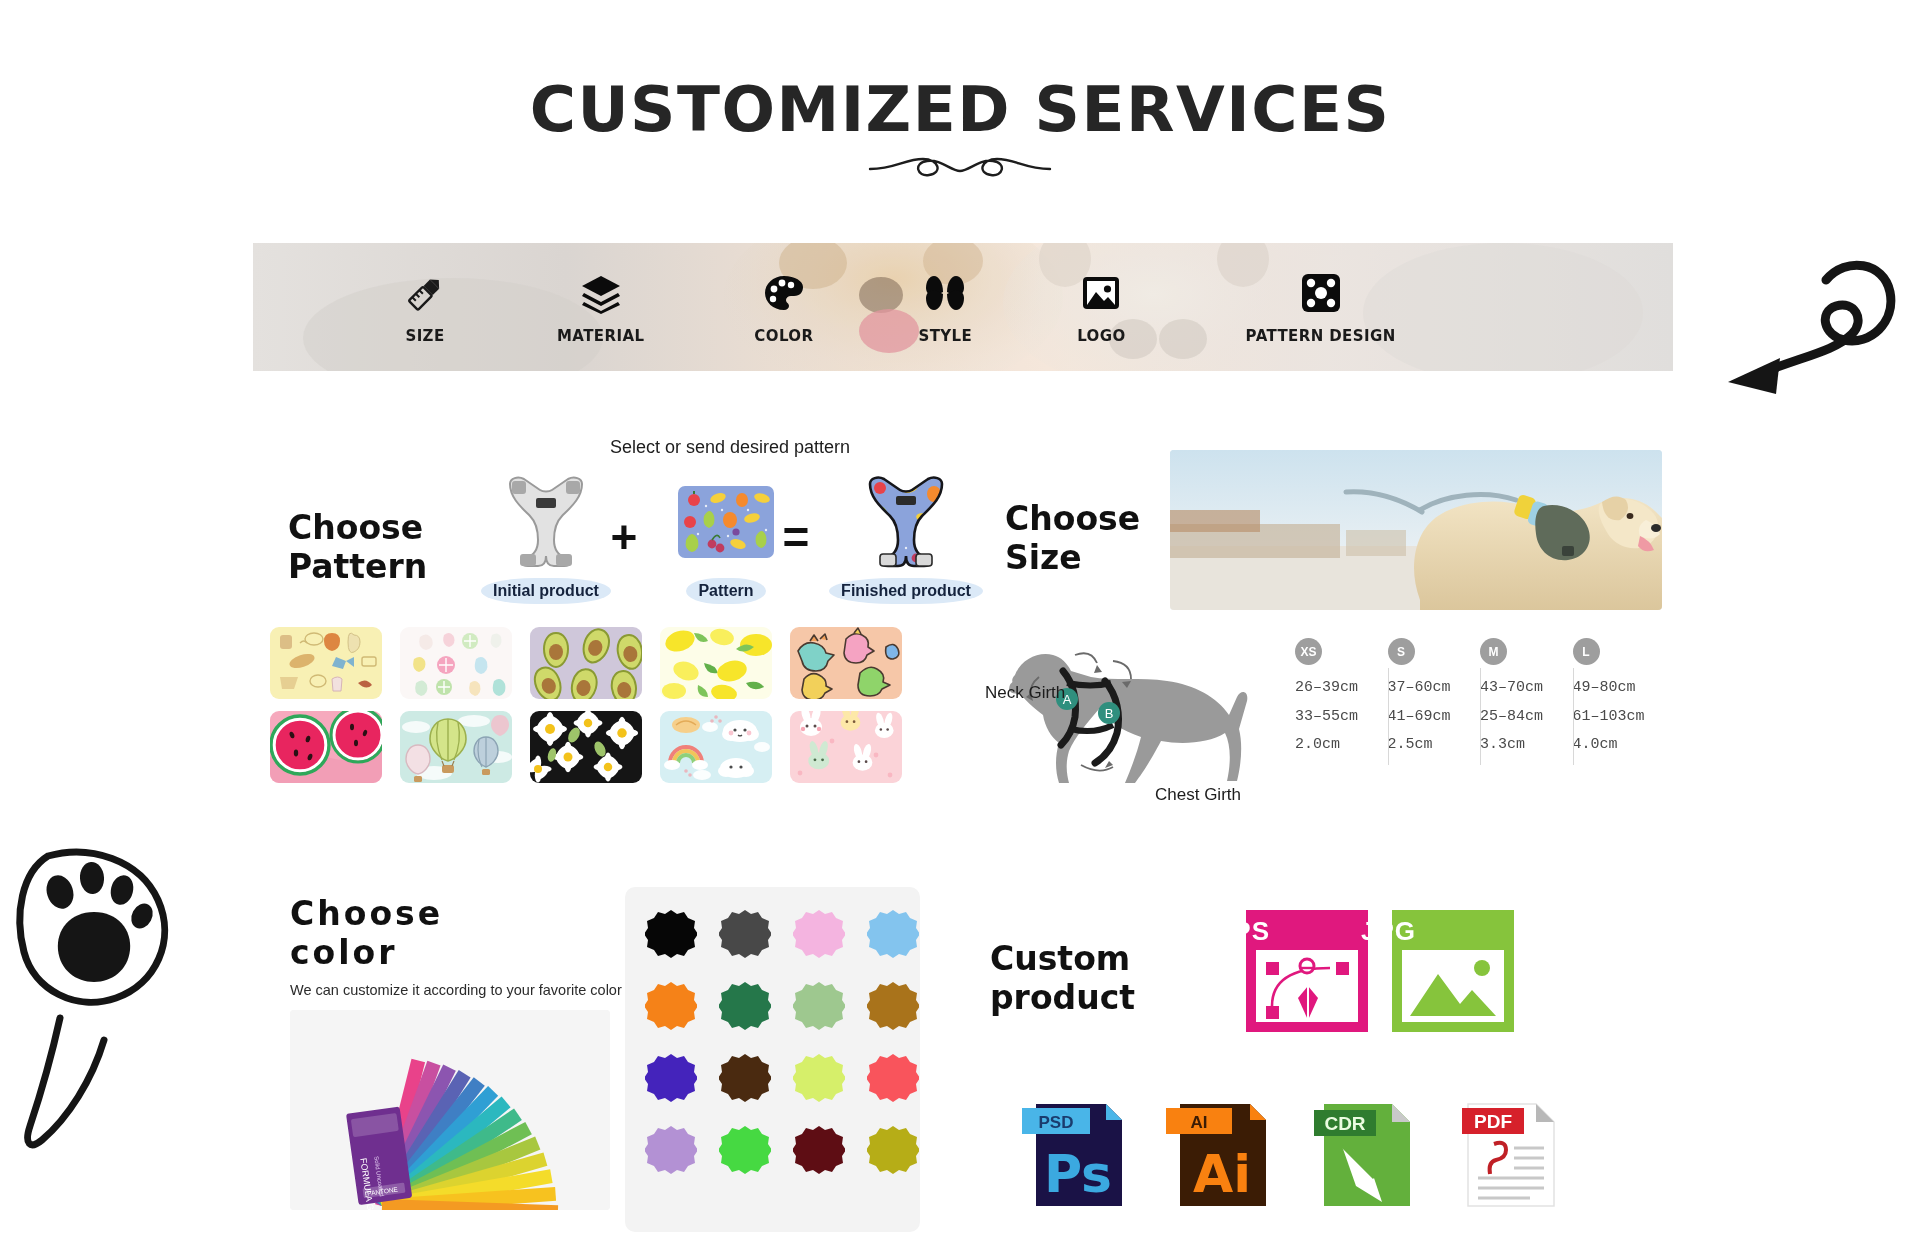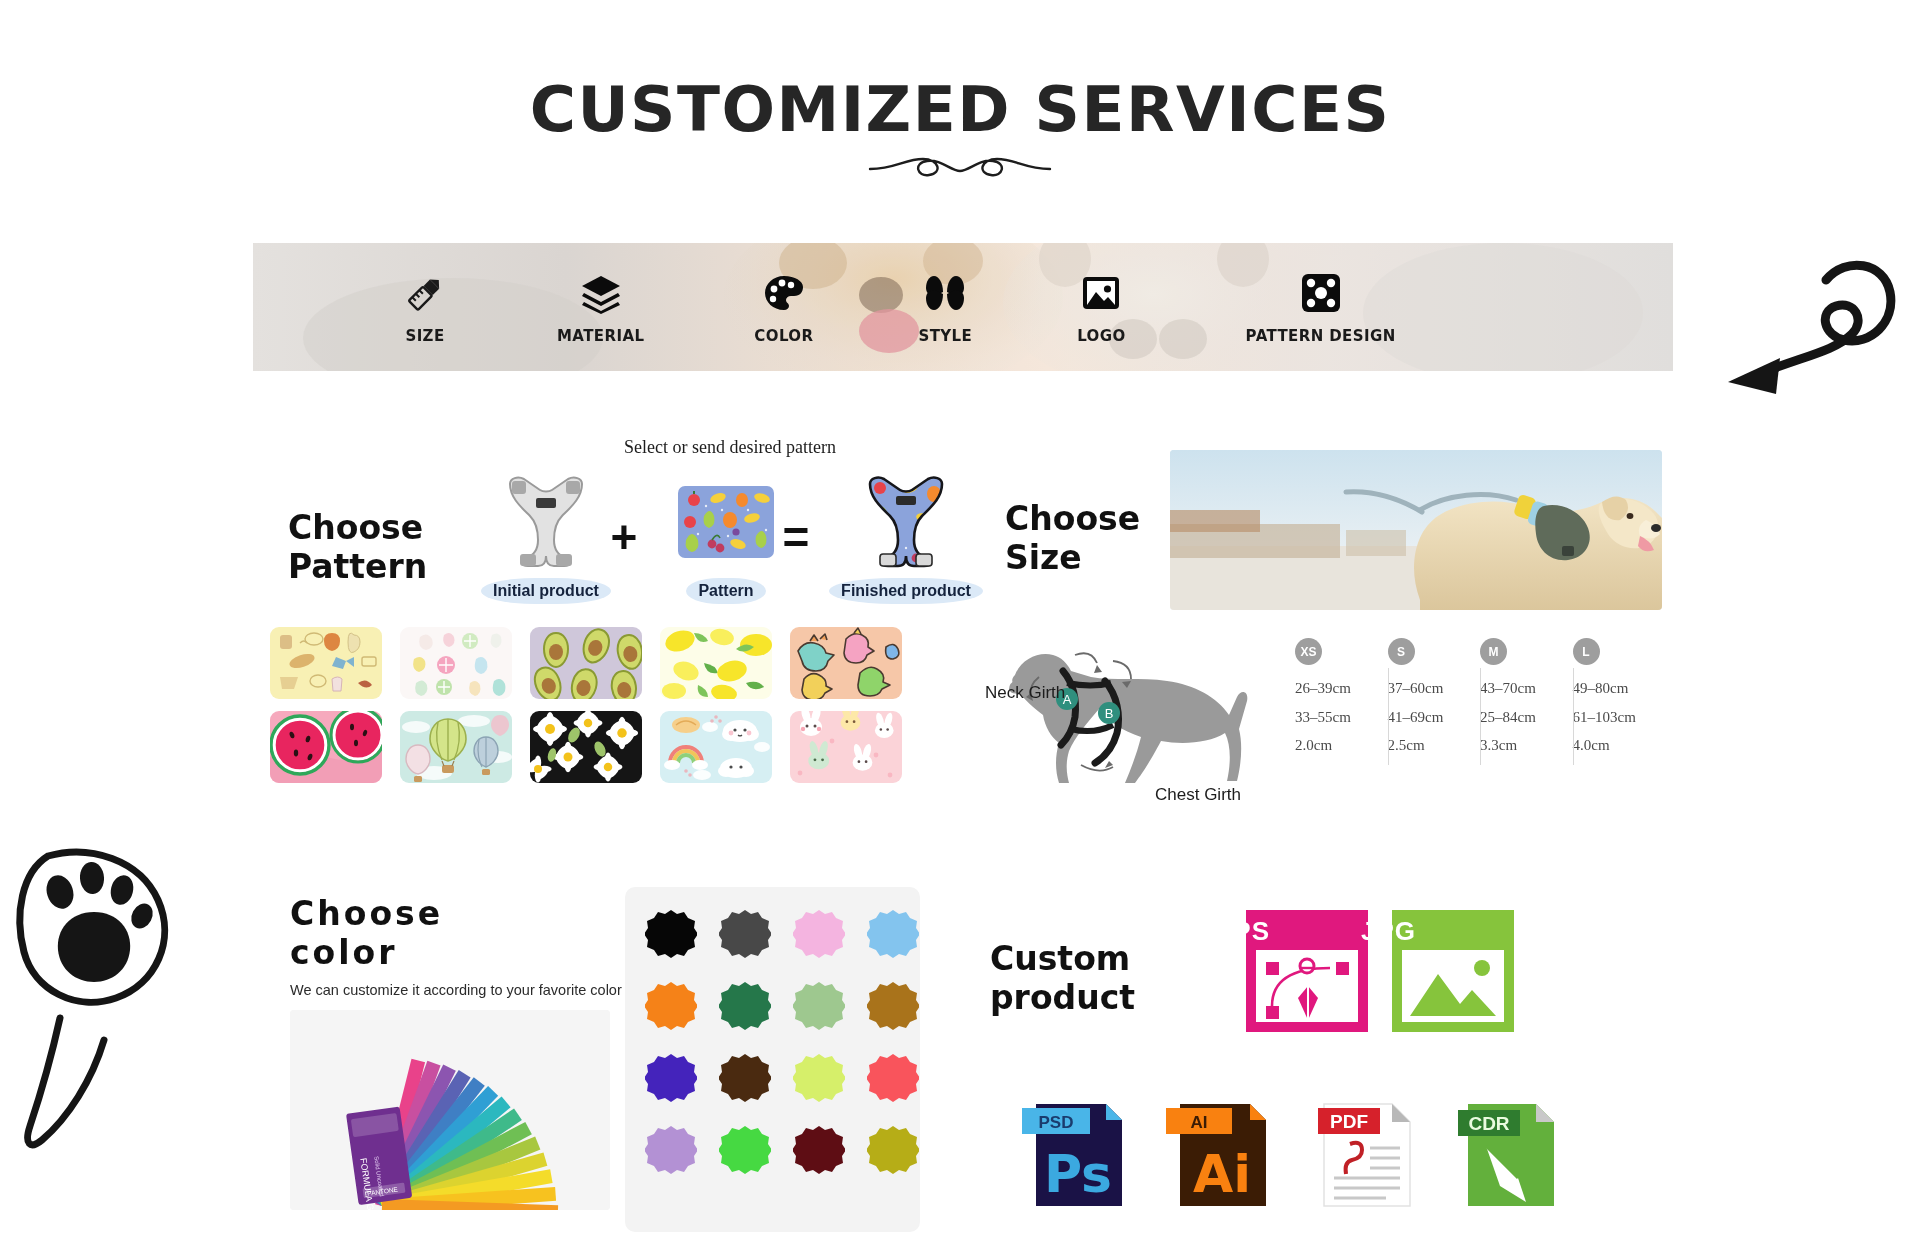--- a/index.html
+++ b/index.html
@@ -49,21 +49,21 @@
     color:#111; font-size:33px; line-height:1.17;
   }
   .sec-title.spaced { letter-spacing:3px; }
 
   
   .pattern-sec { position:absolute; left:270px; top:455px; width:690px; }
   .pattern-title { position:absolute; left:18px; top:54px; width:170px; }
   .flow { position:absolute; left:185px; top:-10px; width:510px; height:160px; }
   .flow-caption {
     position:absolute; left:110px; top:-8px; width:330px; text-align:center;
-    font-size:18px; color:#1d1d1d; font-family:Liberation Serif, serif;
+    font-size:18px; color:#1d1d1d; font-family:Liberation Sans, sans-serif;
   }
   .flow-row { position:absolute; top:22px; left:0; width:510px; height:140px; display:flex; align-items:center; }
   .flow-node { width:118px; display:flex; flex-direction:column; align-items:center;margin-left:32px; }
   .flow-op { width:44px; text-align:center; font-size:46px; font-weight:800; color:#111; line-height:1; }
   .node-art { height:104px; display:flex; align-items:center; justify-content:center; }
   .node-lbl {
     margin-top:4px; font-size:16px; font-weight:700; color:#15233d;
     background:#dbe9f7; border-radius:50%/60%; padding:4px 12px; white-space:nowrap;
     font-family:"Liberation Sans",sans-serif;
   }
@@ -88,21 +88,21 @@
   .size-table { position:absolute; left:295px; top:183px; width:370px; height:135px; display:flex; }
   .size-col { flex:1; display:flex; flex-direction:column; align-items:flex-start; position:relative; }
   .size-col + .size-col::before {
     content:""; position:absolute; left:0; top:30px; bottom:8px; width:1px; background:#d8d8d8;
   }
   .size-badge {
     width:27px; height:27px; border-radius:50%; background:#9e9e9e; color:#fff;
     font-size:12px; font-weight:600; display:flex; align-items:center; justify-content:center;
     font-family:"Liberation Sans",sans-serif; margin-bottom:9px;
   }
-  .size-val { font-size:15px; color:#4a4a4a; line-height:1.9; font-family:Liberation Serif, serif; white-space:nowrap; }
+  .size-val { font-size:15px; color:#4a4a4a; line-height:1.9; font-family:Liberation Mono, monospace; white-space:nowrap; }
 
   
   .color-sec { position:absolute; left:290px; top:895px; width:680px; }
   .color-title { position:absolute; left:0; top:0; width:280px; }
   .color-sub {
     position:absolute; left:0; top:87px; width:340px;
     font-size:14.5px; color:#2b2b2b; font-family:"Liberation Sans",sans-serif;
   }
   .pantone-card {
     position:absolute; left:0px; top:115px; width:320px; height:200px;
@@ -1056,44 +1056,44 @@
           <path d="M16 16 H86 L102 32 V118 H16 Z" fill="#3b1c05"></path>
           <path d="M86 16 L102 32 H86 Z" fill="#f98110"></path>
           <rect x="2" y="20" width="66" height="26" fill="#f98110"></rect>
           <text x="35" y="40" text-anchor="middle" font-size="17" font-weight="700" fill="#3b1c05" font-family="Liberation Sans, sans-serif">AI</text>
           <text x="58" y="104" text-anchor="middle" font-size="52" font-weight="700" fill="#f98110" font-family="DejaVu Sans, sans-serif">Ai</text>
         </svg>
       </div>
 
       <div class="doc-fmt">
         <svg width="108" height="122" viewBox="0 0 108 122">
+          <path d="M16 16 H84 L102 34 V118 H16 Z" fill="#63b03c"></path>
+          <path d="M84 16 L102 34 H84 Z" fill="#c9c9c9"></path>
+          <rect x="6" y="22" width="62" height="26" fill="#2f7c2f"></rect>
+          <text x="37" y="42" text-anchor="middle" font-size="19" font-weight="700" fill="#eafbe0" font-family="Liberation Sans, sans-serif">CDR</text>
+          <path d="M34 58 L66 90 L74 114 L48 98 Z" fill="#ffffff"></path>
+          <path d="M34 58 L66 90" stroke="#63b03c" stroke-width="3"></path>
+        </svg>
+      </div>
+
+      <div class="doc-fmt">
+        <svg width="108" height="122" viewBox="0 0 108 122">
           <path d="M16 16 H84 L102 34 V118 H16 Z" fill="#ffffff" stroke="#e2e2e2" stroke-width="1.5"></path>
           <path d="M84 16 L102 34 H84 Z" fill="#b8b8b8"></path>
           <rect x="10" y="20" width="62" height="26" fill="#d6212b"></rect>
           <text x="41" y="40" text-anchor="middle" font-size="19" font-weight="700" fill="#ffffff" font-family="Liberation Sans, sans-serif">PDF</text>
           <path d="M42 56 q12-4 12 6 q0 8-10 10 q-8 2-6 14" fill="none" stroke="#c02026" stroke-width="4"></path>
           <g stroke="#c8c8c8" stroke-width="3">
             <path d="M62 60 h30"></path>
               <path d="M62 70 h30"></path>
               <path d="M62 80 h30"></path>
             <path d="M26 90 h66"></path>
               <path d="M26 100 h66"></path>
               <path d="M26 110 h52"></path>
           </g>
-        </svg>
-      </div>
-
-      <div class="doc-fmt">
-        <svg width="108" height="122" viewBox="0 0 108 122">
-          <path d="M16 16 H84 L102 34 V118 H16 Z" fill="#63b03c"></path>
-          <path d="M84 16 L102 34 H84 Z" fill="#c9c9c9"></path>
-          <rect x="6" y="22" width="62" height="26" fill="#2f7c2f"></rect>
-          <text x="37" y="42" text-anchor="middle" font-size="19" font-weight="700" fill="#eafbe0" font-family="Liberation Sans, sans-serif">CDR</text>
-          <path d="M34 58 L66 90 L74 114 L48 98 Z" fill="#ffffff"></path>
-          <path d="M34 58 L66 90" stroke="#63b03c" stroke-width="3"></path>
         </svg>
       </div>
 
     </div>
   </div>
 
   <div class="paw-deco">
     <svg width="190" height="330" viewBox="0 0 190 330">
       <g fill="none" stroke="#151515" stroke-width="7" stroke-linecap="round">
         <path d="M40 28 C82 16 132 32 150 72 C168 112 148 156 108 170 C68 184 26 162 16 124

